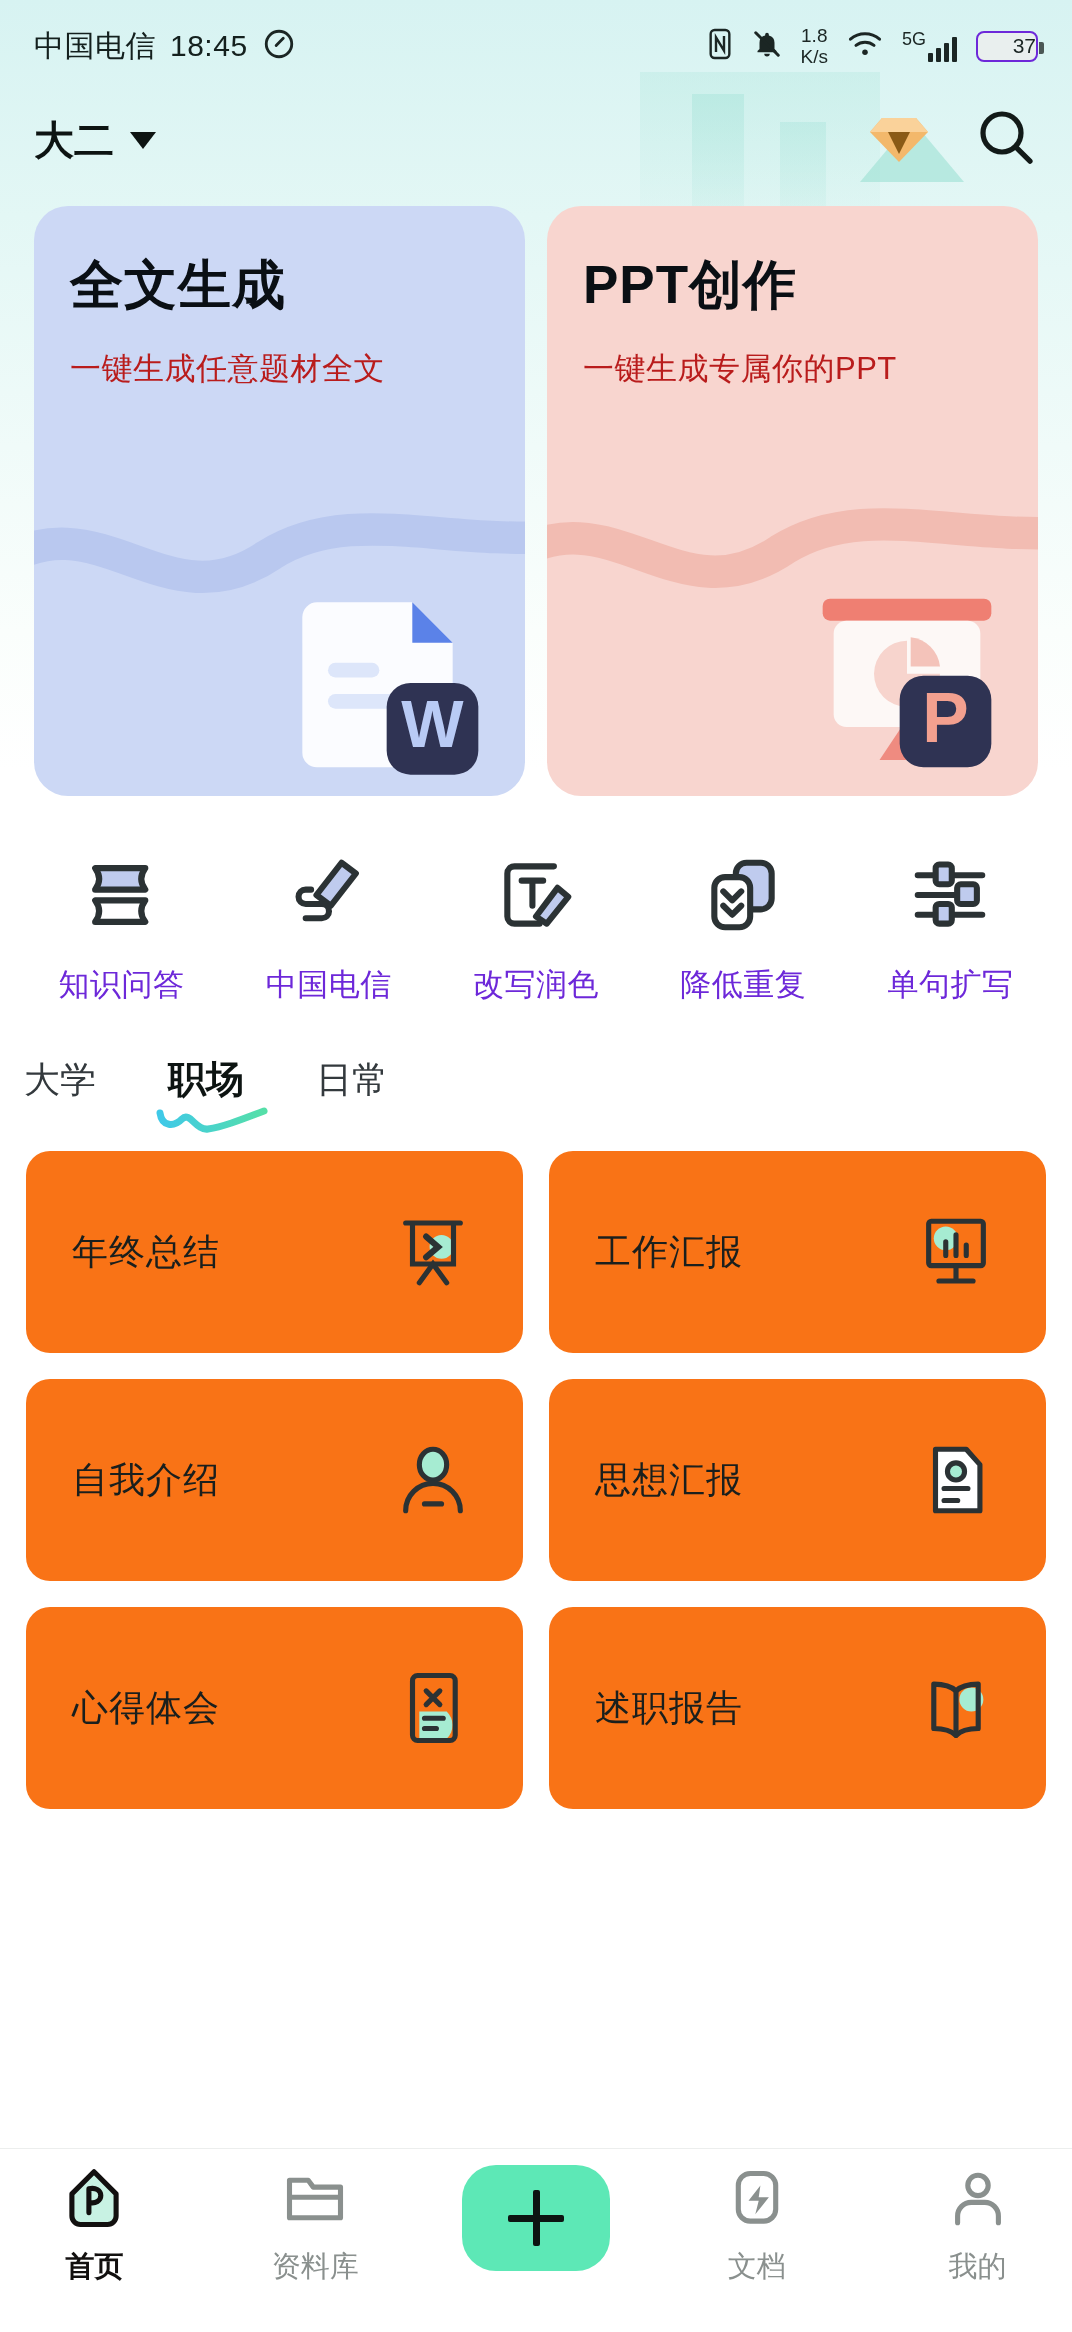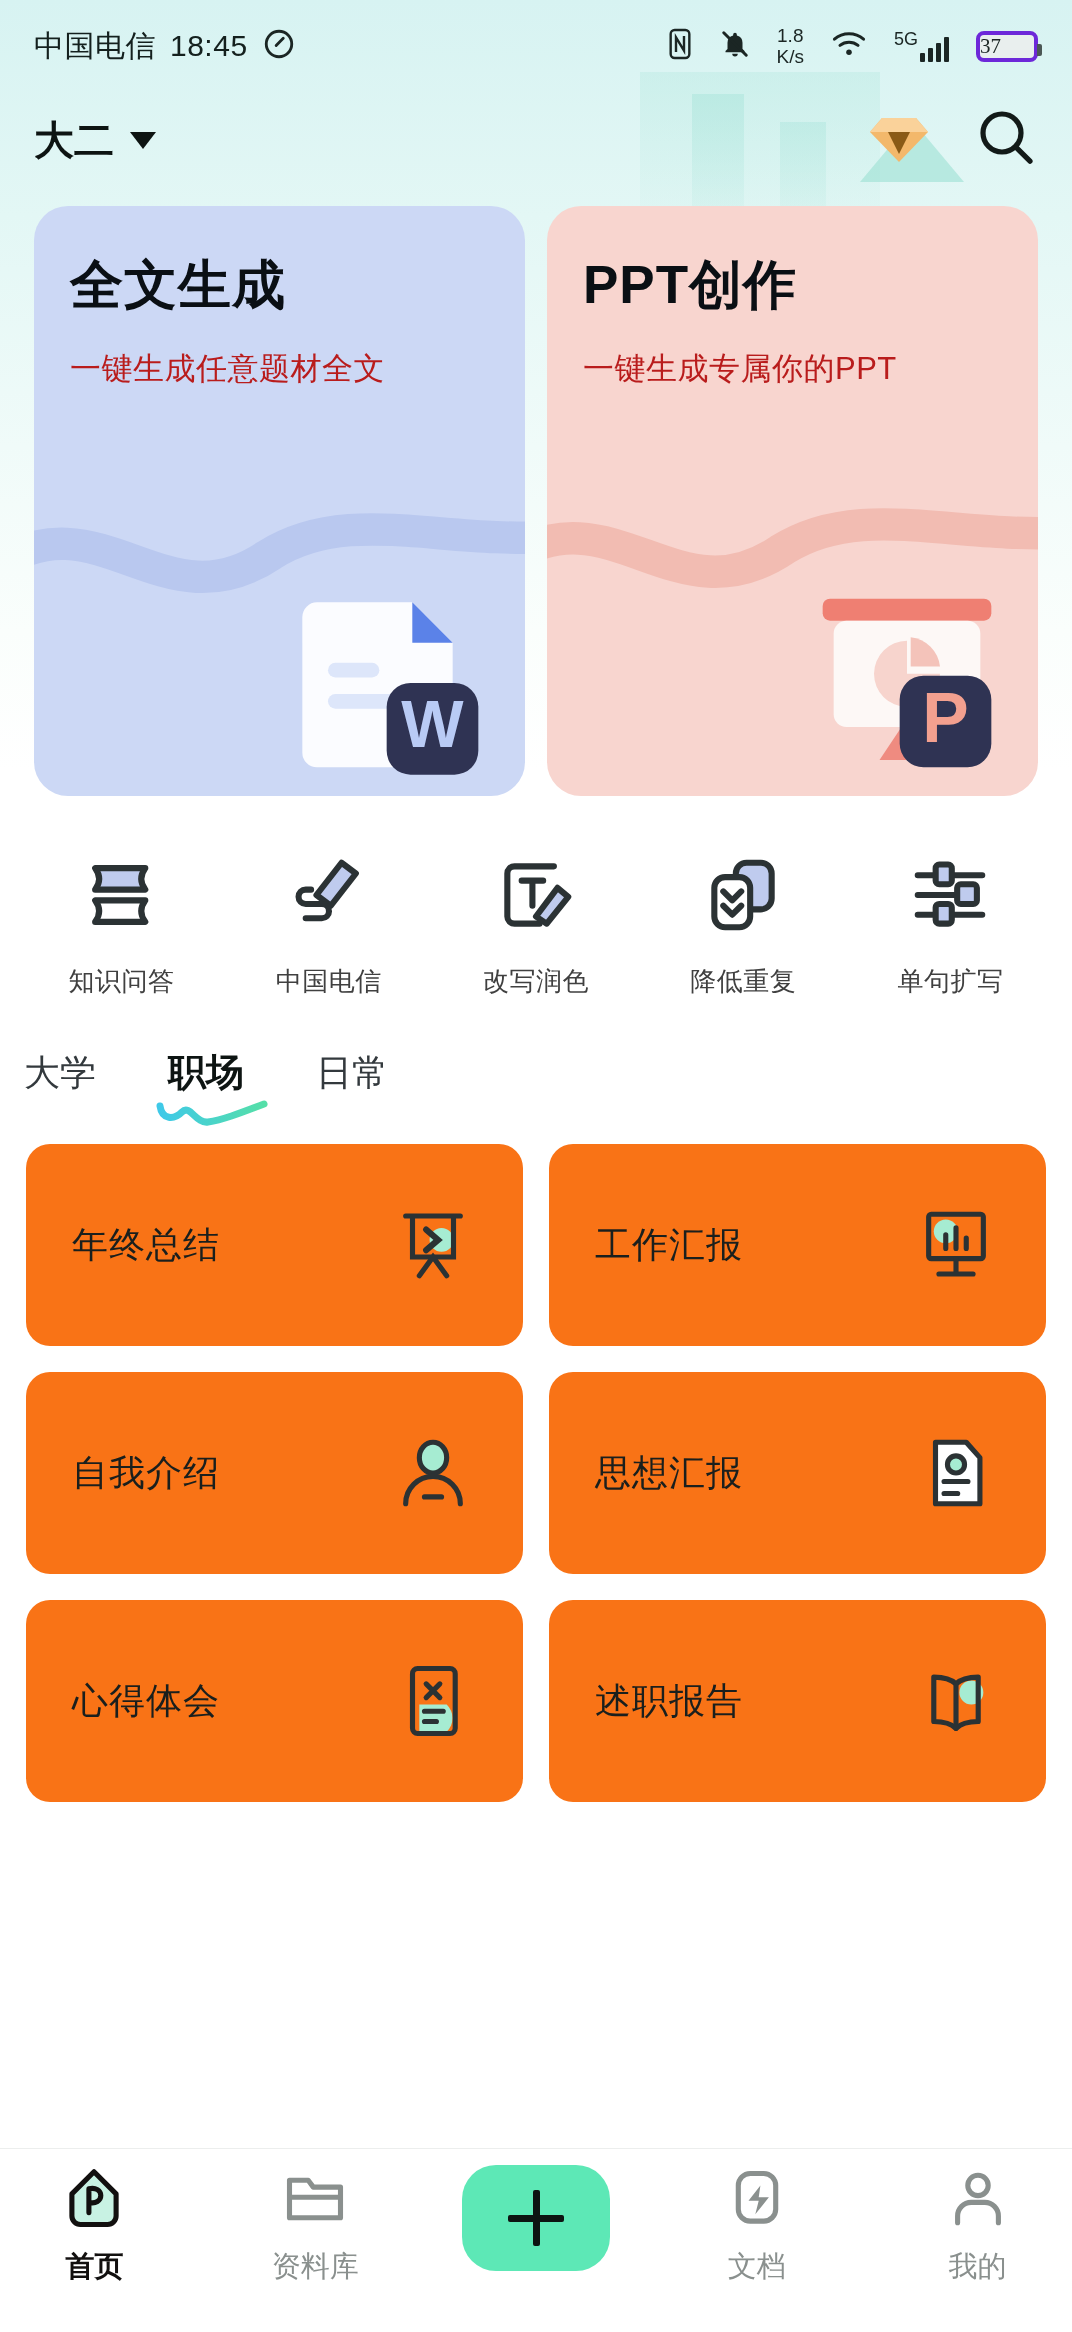--- a/index.html
+++ b/index.html
@@ -38,35 +38,34 @@
   }
 
   
   .statusbar{
     position:relative; z-index:3; height:92px; padding:0 34px;
     display:flex; align-items:center; justify-content:space-between;
   }
   .sb-left{ display:flex; align-items:center; gap:14px; }
   .sb-carrier{ font-size:30px; color:#14201e; letter-spacing:.5px; }
   .sb-time{ font-size:30px; color:#14201e; letter-spacing:.5px; }
-  .sb-right{ display:flex; align-items:center; gap:27px; }
+  .sb-right{ display:flex; align-items:center; gap:19px; }
   .sb-speed{ display:flex; flex-direction:column; align-items:center; line-height:1; }
   .sb-speed .n{ font-size:19px; color:#1b2624; }
   .sb-speed .u{ font-size:19px; color:#1b2624; margin-top:2px; }
   .sb-5g{ display:flex; align-items:flex-end; gap:2px; }
   .sb-5g .lbl{ font-size:18px; color:#1b2624; line-height:1; margin-bottom:14px;}
   .bars{ display:flex; align-items:flex-end; gap:3px; height:26px;}
   .bars i{ width:5px; background:#1b2624; border-radius:1px; display:block;}
   .bars i:nth-child(1){height:9px}.bars i:nth-child(2){height:14px}
   .bars i:nth-child(3){height:19px}.bars i:nth-child(4){height:25px}
   .battery{
-    width:62px; height:31px; border:4px solid #6d28d9; border-radius:8px;
-    display:flex; align-items:center; justify-content:flex-start; position:relative;
+    width:62px; height:31px; border:2px solid #6d28d9; border-radius:8px;
+    display:flex; align-items:center; justify-content:flex-end; position:relative;
     background:#e9efee;
-    font-family:Liberation Serif, serif;
   }
   .battery:after{
     content:""; position:absolute; right:-8px; top:9px; width:5px; height:12px;
     background:#4b5755; border-radius:0 2px 2px 0;
   }
   .battery span{ font-size:21px; color:#1b2624; }
 
   
   .header{
     position:relative; z-index:3; height:96px; padding:0 34px;
@@ -92,21 +91,21 @@
   .banner p{ font-size:31px; color:#b91c1c; margin-top:26px; letter-spacing:.5px; }
   .ribbon{ position:absolute; left:-20px; top:250px; width:130%; height:180px; pointer-events:none; }
 
   .art{ position:absolute; right:16px; bottom:14px; width:230px; height:220px; }
 
   
   .quick{
     position:relative; z-index:3; display:flex; padding:56px 18px 0 18px;
   }
   .qitem{ flex:1; display:flex; flex-direction:column; align-items:center; gap:22px; }
-  .qlabel{ font-size:26px; color:#404040; letter-spacing:.5px; }
+  .qlabel{ font-size:31px; color:#6d28d9; letter-spacing:.5px; }
 
   
   .tabs{ position:relative; z-index:3; display:flex; align-items:flex-end; gap:72px; padding:48px 0 0 24px; }
   .tab{ position:relative; font-size:36px; color:#33393d; padding-bottom:10px; }
   .tab.active{ font-weight:bold; color:#0d1412; font-size:38px; }
   .squiggle{ position:absolute; left:-16px; bottom:-26px; width:130px; height:40px; }
 
   
   .grid{
     position:relative; z-index:3;

